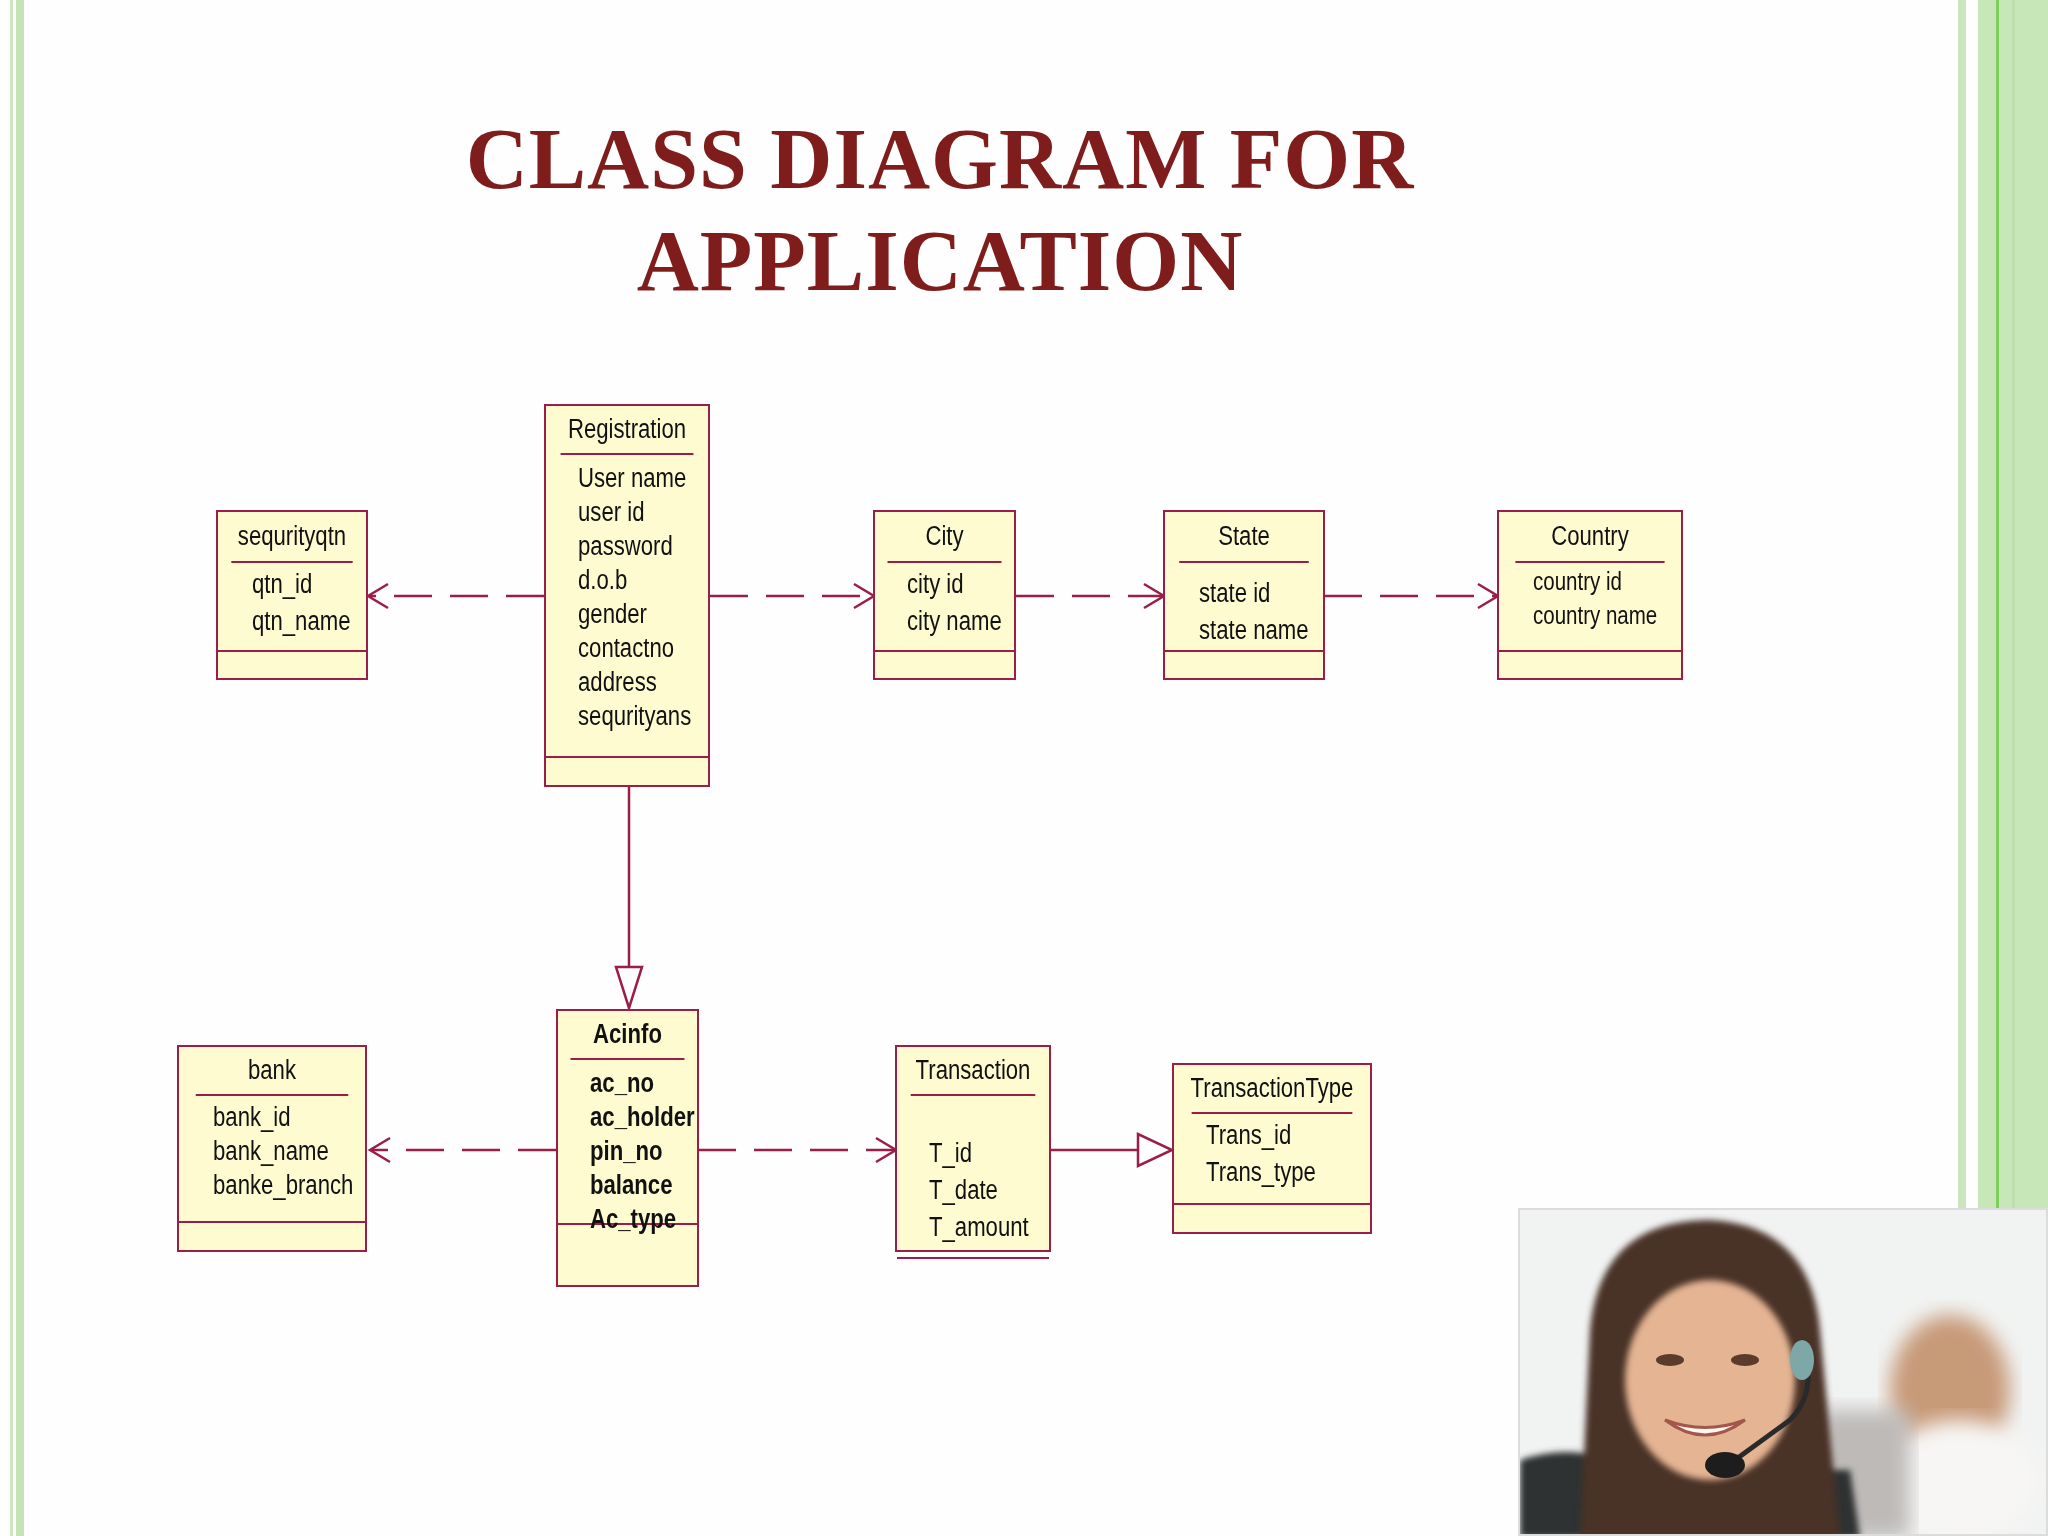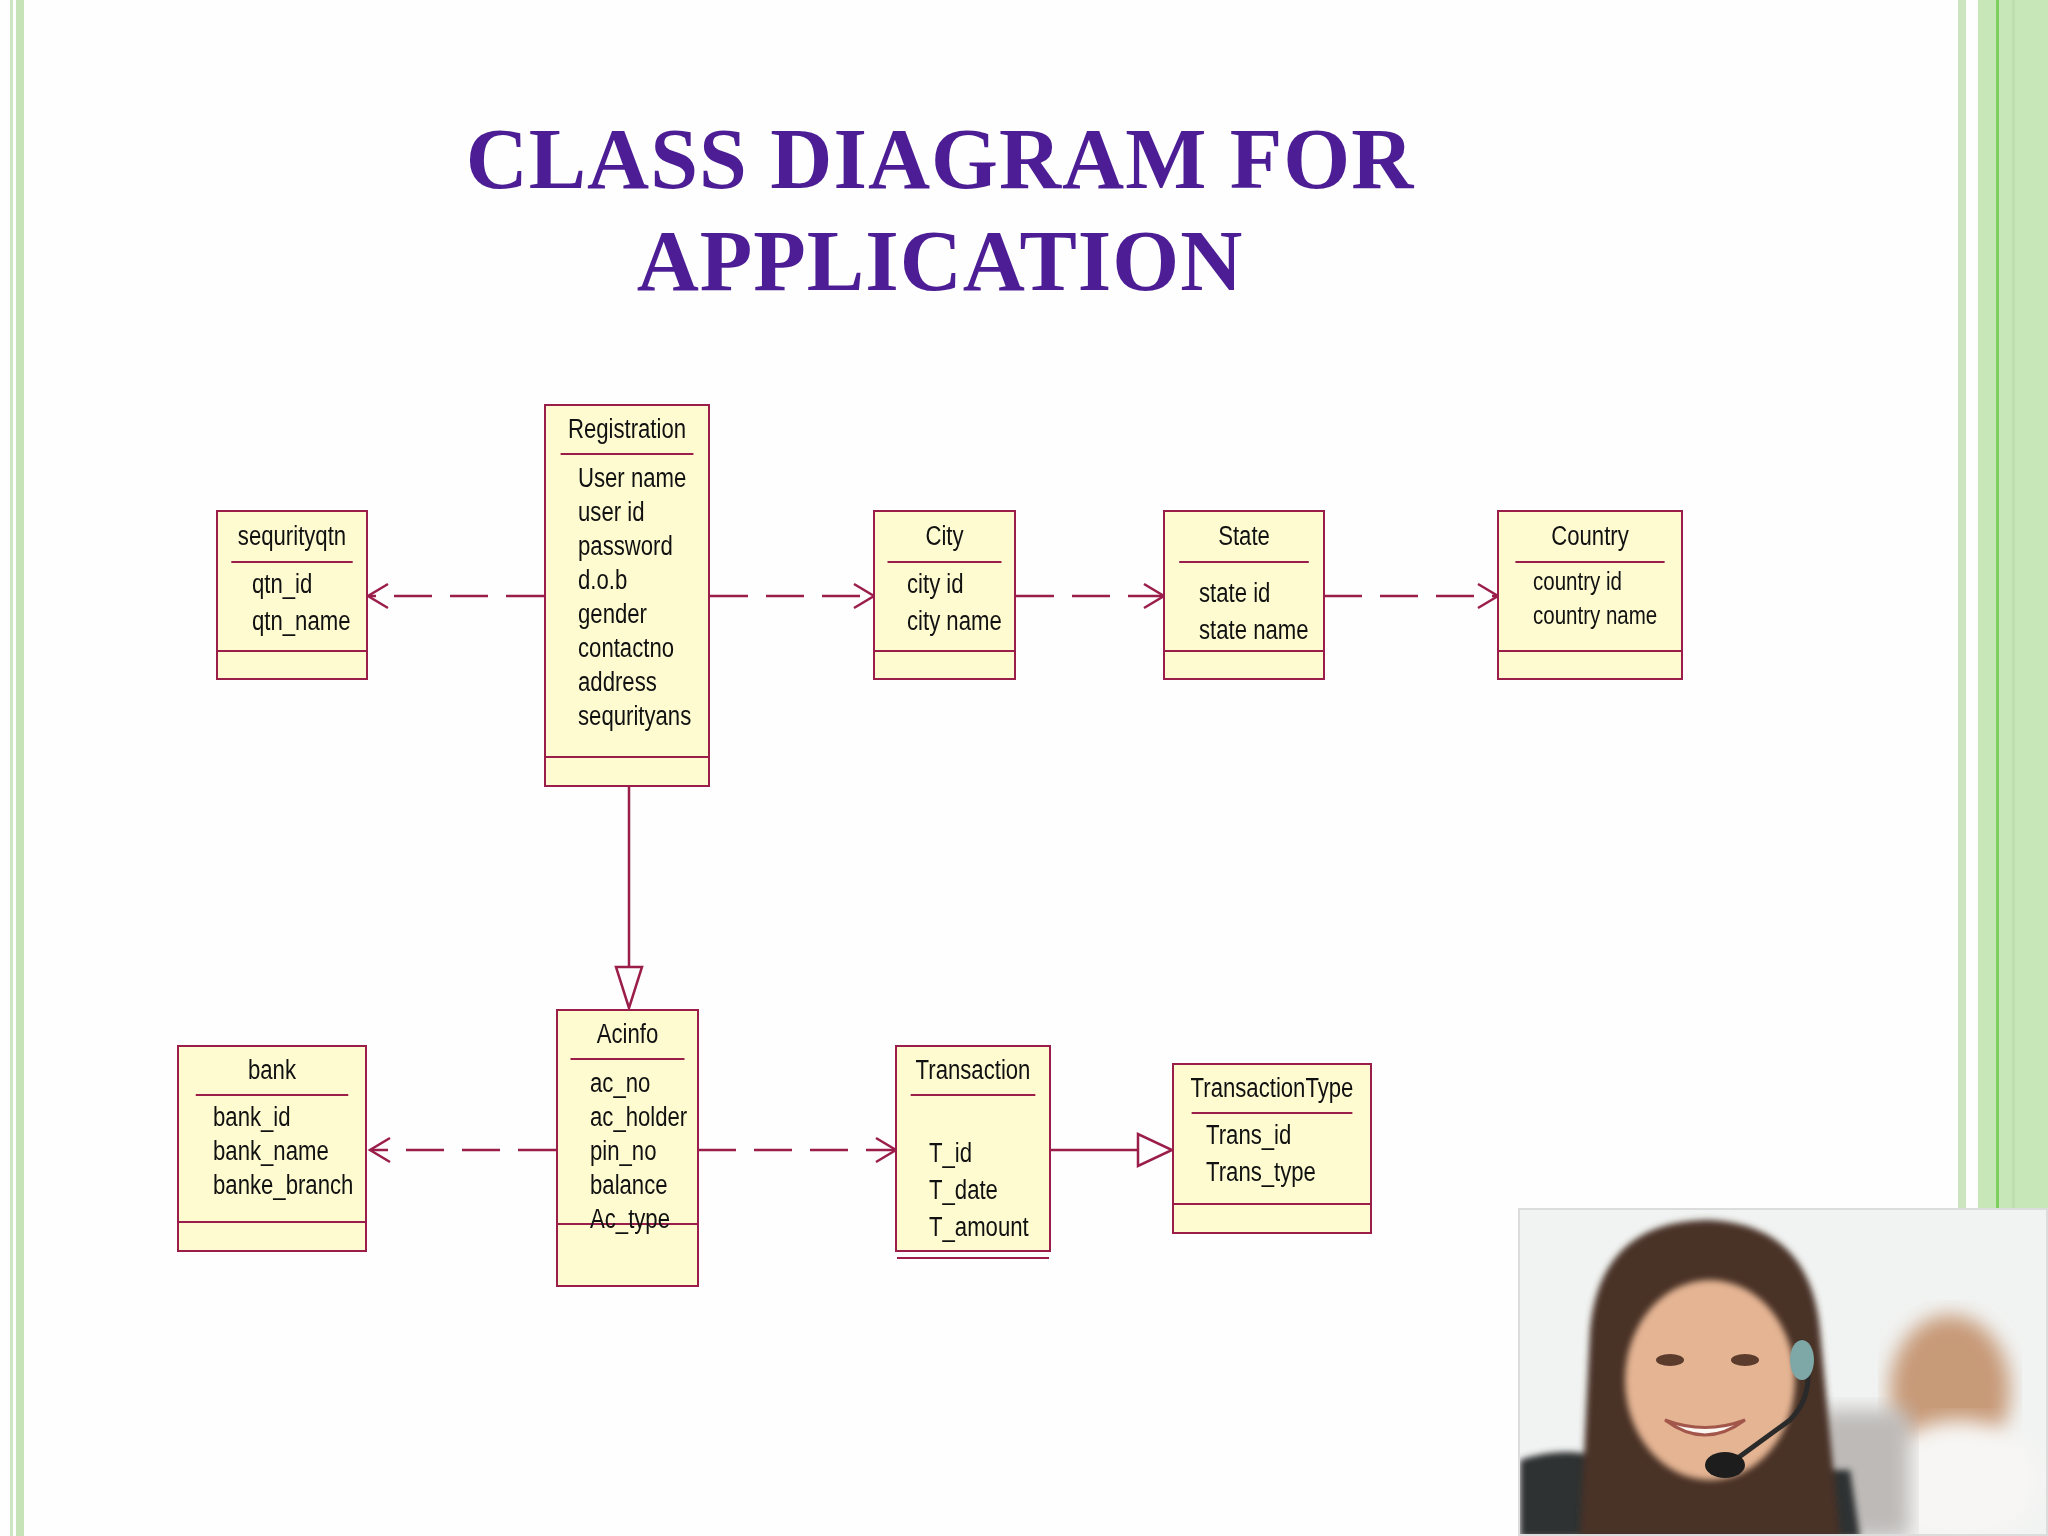--- a/index.html
+++ b/index.html
@@ -10,21 +10,21 @@
   }
   .left-stripe1 { position:absolute; left:10px; top:0; width:3px; height:1536px; background:#cde6c2; }
   .left-stripe2 { position:absolute; left:16px; top:0; width:8px; height:1536px; background:#c6e3b8; }
   .right-band-a { position:absolute; left:1958px; top:0; width:8px; height:1536px; background:#cbe5bf; }
   .right-band-b { position:absolute; left:1978px; top:0; width:70px; height:1536px; background:#c7e7b8; }
   .right-line { position:absolute; left:1996px; top:0; width:3px; height:1536px; background:#7fcf5e; }
   .right-band-c { position:absolute; left:2012px; top:0; width:3px; height:1536px; background:#bddfad; }
 
   .title {
     position:absolute; left:330px; top:108px; width:1220px; text-align:center;
-    font-family:"Liberation Serif", serif; font-weight:bold; color:#4c1d95;
+    font-family:"Liberation Serif", serif; font-weight:bold; color:#7f1d1d;
     font-size:86px; line-height:102px; letter-spacing:1px;
   }
 
   .cls {
     position:absolute; background:#fefbd0; border:2px solid #9b1d4a; box-sizing:border-box;
     color:#111; font-family:"Liberation Sans", sans-serif;
   }
   .cls .name {
     border-bottom:2px solid #9b1d4a; text-align:center; font-size:27px;
     display:flex; align-items:center; justify-content:center;
@@ -130,21 +130,21 @@
 
 <div class="cls" style="left:1497px;top:510px;width:186px;height:170px;">
   <div class="name" style="height:49px;">Country</div>
   <div class="attrs" style="height:89px;padding:4px 0 0 34px;">
     <div class="attr" style="height:34px;font-size:25px;">country id</div>
     <div class="attr" style="height:34px;font-size:25px;">country name</div>
   </div>
   <div></div>
 </div>
 
-<div class="cls" style="left:556px;top:1009px;width:143px;height:278px;">
+<div class="cls" style="left:556px;top:1009px;width:143px;height:278px;font-weight:bold;">
   <div class="name" style="height:47px;">Acinfo</div>
   <div class="attrs" style="height:165px;padding:8px 0 0 32px;">
     <div class="attr" style="height:34px;">ac_no</div>
     <div class="attr" style="height:34px;">ac_holder</div>
     <div class="attr" style="height:34px;">pin_no</div>
     <div class="attr" style="height:34px;">balance</div>
     <div class="attr" style="height:34px;">Ac_type</div>
   </div>
   <div></div>
 </div>

